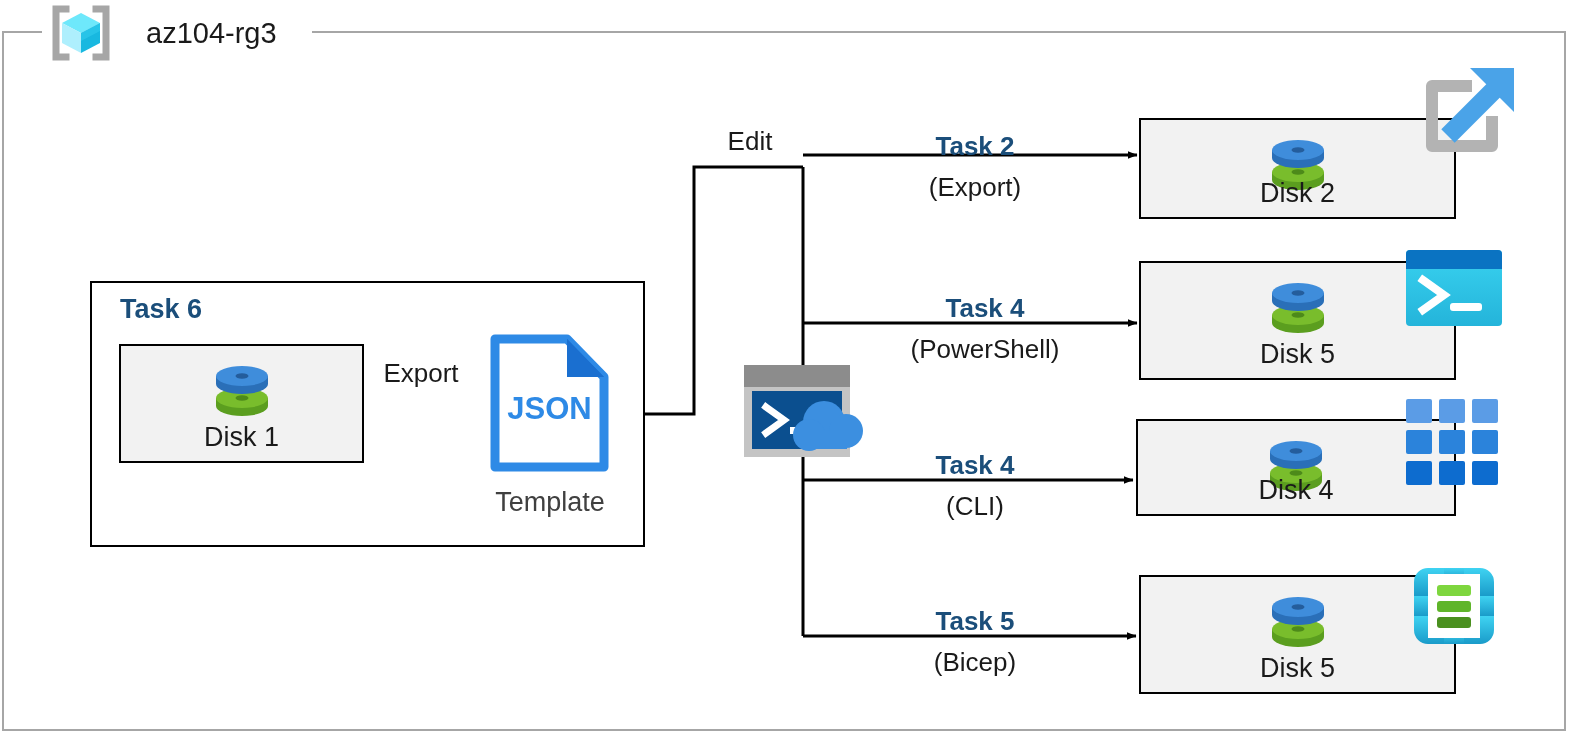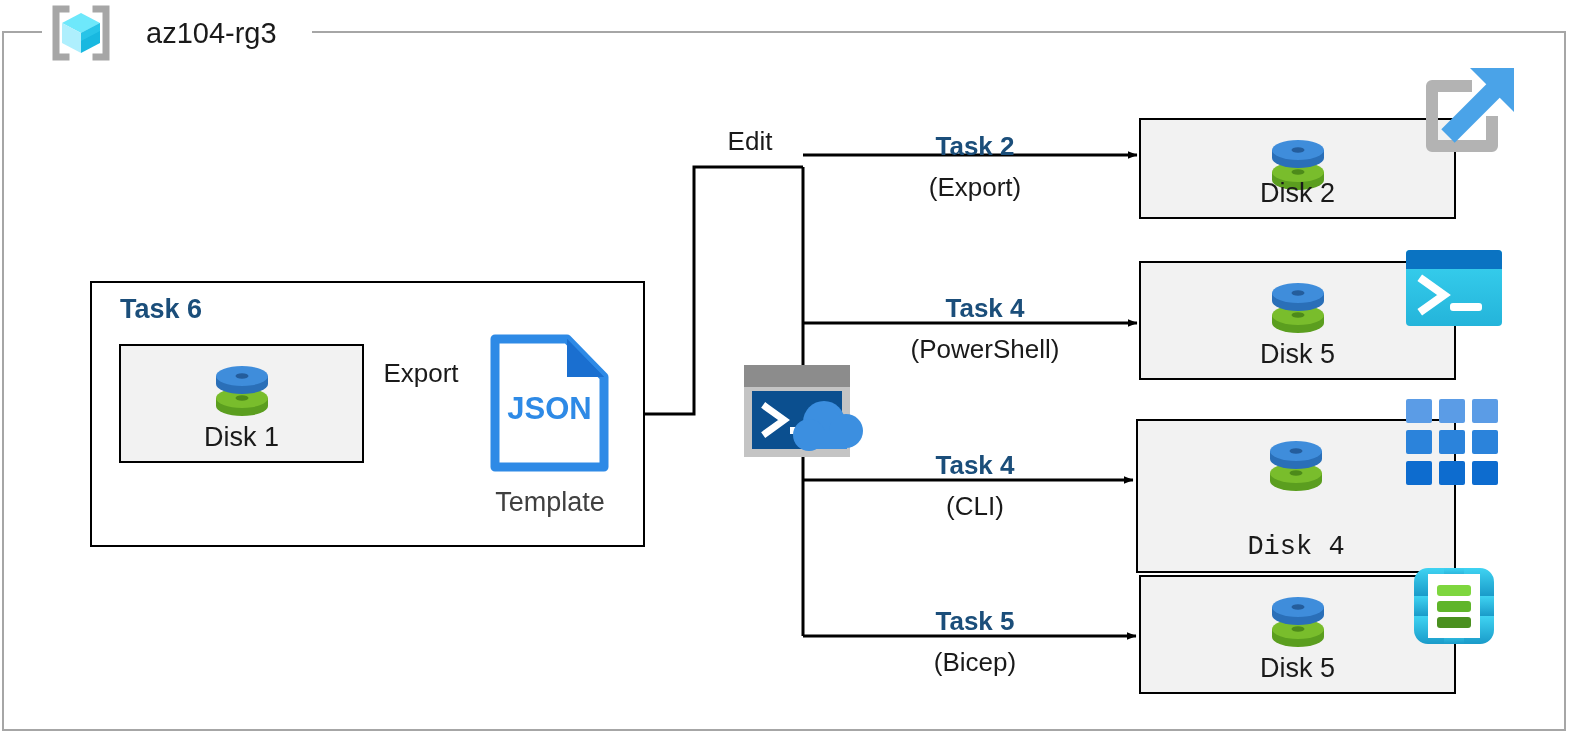--- a/index.html
+++ b/index.html
@@ -309,21 +309,21 @@
       <rect x="0" y="0" width="96" height="19" rx="4" fill="#0a73c2"></rect>
       <rect x="0" y="13" width="96" height="6" fill="#0a73c2"></rect>
       <path d="M17 30 L38 45 L17 60" fill="none" stroke="#ffffff" stroke-width="8" stroke-linecap="square"></path>
       <rect x="44" y="53" width="32" height="8" rx="3" fill="#ffffff"></rect>
     </svg>
   </div>
 
   <div class="edge-label-bold" style="left:865px; top:450px; width:220px;">Task 4</div>
   <div class="edge-label-plain" style="left:865px; top:491px; width:220px;">(CLI)</div>
 
-  <div class="disk-box" style="left:1136px; top:419px; width:320px; height:154px;font-family:Liberation Mono, monospace;">
+  <div class="disk-box" style="left:1136px; top:419px; width:320px; height:97px;">
     <div class="disk-icon-wrap">
       <svg width="64" height="62" viewBox="0 0 64 62">
         <ellipse cx="32" cy="46" rx="26" ry="10" fill="#5b9e1f"></ellipse>
         <rect x="6" y="38" width="52" height="8" fill="#5b9e1f"></rect>
         <ellipse cx="32" cy="38" rx="26" ry="10" fill="#79bd2c"></ellipse>
         <ellipse cx="32" cy="38" rx="6.5" ry="2.8" fill="#4d8a1a"></ellipse>
         <ellipse cx="32" cy="24" rx="26" ry="10" fill="#2a6fb8"></ellipse>
         <rect x="6" y="16" width="52" height="8" fill="#2a6fb8"></rect>
         <ellipse cx="32" cy="16" rx="26" ry="10" fill="#3f8ddb"></ellipse>
         <ellipse cx="32" cy="16" rx="6.5" ry="2.8" fill="#245d9c"></ellipse>

